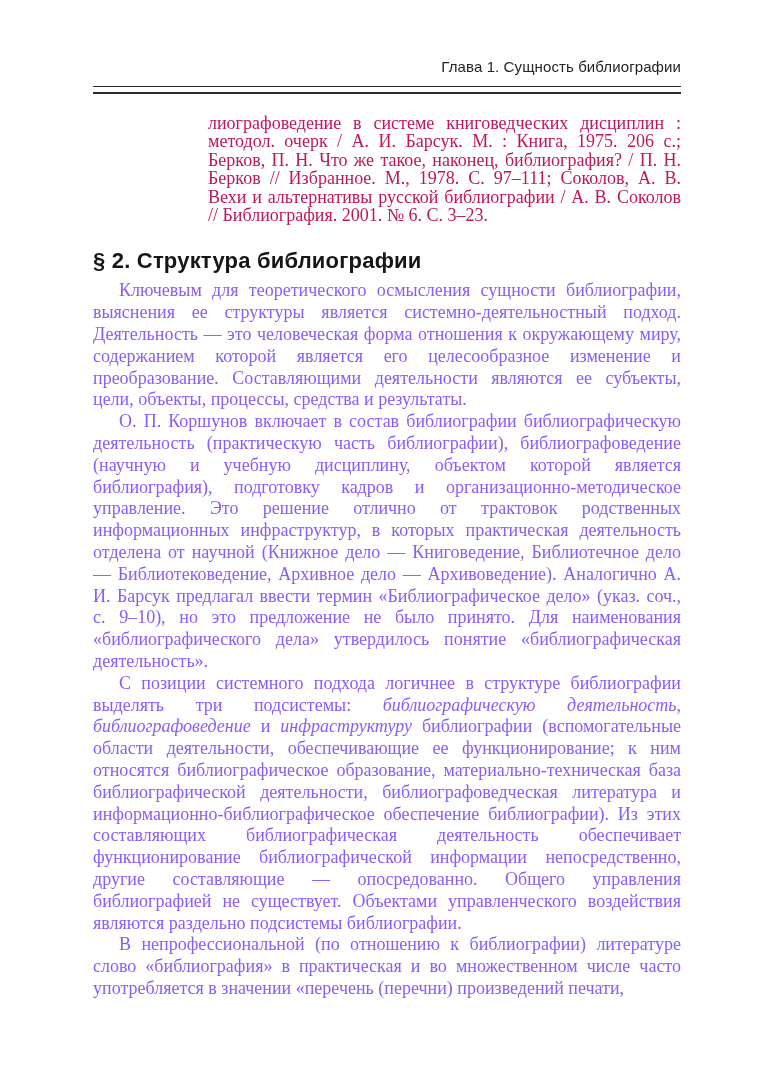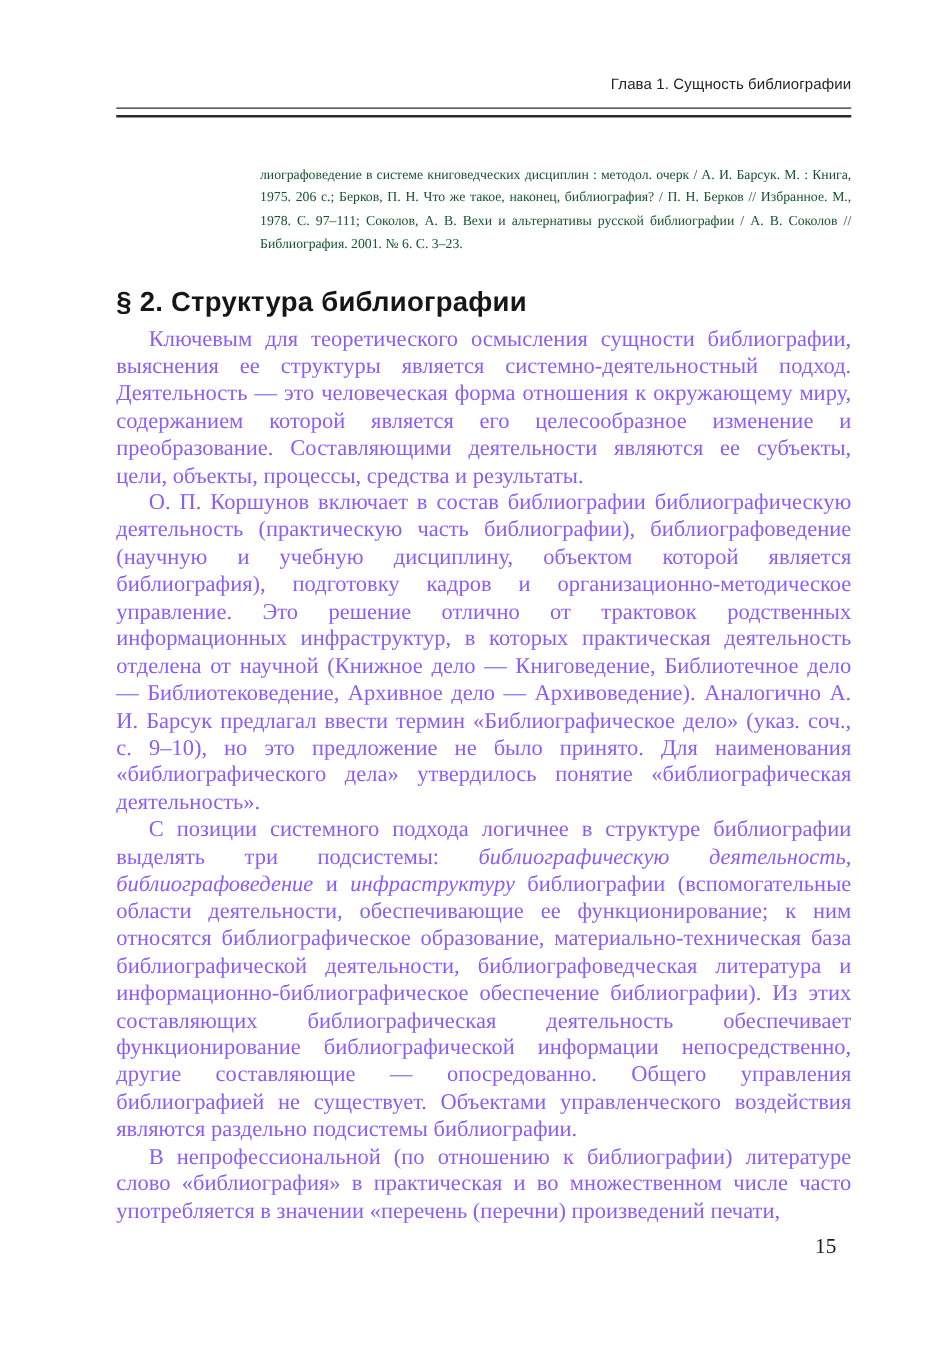--- a/index.html
+++ b/index.html
@@ -13,38 +13,38 @@
     height: 1080px;
     background: #ffffff;
     box-sizing: border-box;
     padding: 58px 80px 0 93px;
     color: #1b1b1b;
     font-family: "Liberation Serif", serif;
     overflow: hidden;
   }
   .running-head {
     font-family: "Liberation Sans", sans-serif;
-    font-size: 12px;
+    font-size: 15px;
     line-height: 18px;
     text-align: right;
     color: #242424;
     letter-spacing: 0.1px;
   }
   .double-rule {
     margin-top: 10px;
     height: 5px;
     border-top: 1.5px solid #2b2b2b;
     border-bottom: 2px solid #2b2b2b;
   }
   .reference-note {
-    margin: 37px 0 0 115px;
-    font-size: 11px;
+    margin: 20px 0 0 115px;
+    font-size: 18px;
     line-height: 18.4px;
     text-align: justify;
-    color: #14532d;
+    color: #be185d;
   }
   .section-heading {
     margin: 24px 0 0 0;
     font-family: "Liberation Sans", sans-serif;
     font-weight: bold;
     font-size: 22px;
     line-height: 26px;
     text-align: left;
     color: #161616;
     letter-spacing: 0.2px;
@@ -89,15 +89,14 @@
     <p>Ключевым для теоретического осмысления сущности библиографии, выяснения ее структуры является системно-деятельностный подход. Деятельность — это человеческая форма отношения к окружающему миру, содержанием которой является его целесообразное изменение и преобразование. Составляющими деятельности являются ее субъекты, цели, объекты, процессы, средства и результаты.</p>
 
     <p>О. П. Коршунов включает в состав библиографии библиографическую деятельность (практическую часть библиографии), библиографоведение (научную и учебную дисциплину, объектом которой является библиография), подготовку кадров и организационно-методическое управление. Это решение отлично от трактовок родственных информационных инфраструктур, в которых практическая деятельность отделена от научной (Книжное дело — Книговедение, Библиотечное дело — Библиотековедение, Архивное дело — Архивоведение). Аналогично А. И. Барсук предлагал ввести термин «Библиографическое дело» (указ. соч., с. 9–10), но это предложение не было принято. Для наименования «библиографического дела» утвердилось понятие «библиографическая деятельность».</p>
 
     <p><span>С позиции системного подхода логичнее в структуре библиографии выделять три подсистемы: </span><span class="ital">библиографическую деятельность</span><span>, </span><span class="ital">библиографоведение</span><span> и </span><span class="ital">инфраструктуру</span><span> библиографии (вспомогательные области деятельности, обеспечивающие ее функционирование; к ним относятся библиографическое образование, материально-техническая база библиографической деятельности, библиографоведческая литература и информационно-библиографическое обеспечение библиографии). Из этих составляющих библиографическая деятельность обеспечивает функционирование библиографической информации непосредственно, другие составляющие — опосредованно. Общего управления библиографией не существует. Объектами управленческого воздействия являются раздельно подсистемы библиографии.</span></p>
 
     <p>В непрофессиональной (по отношению к библиографии) литературе слово «библиография» в практическая и во множественном числе часто употребляется в значении «перечень (перечни) произведений печати,</p>
 
   </div>
 
-  <div class="page-number">15</div>
 
 </div>
 
 </body></html>

